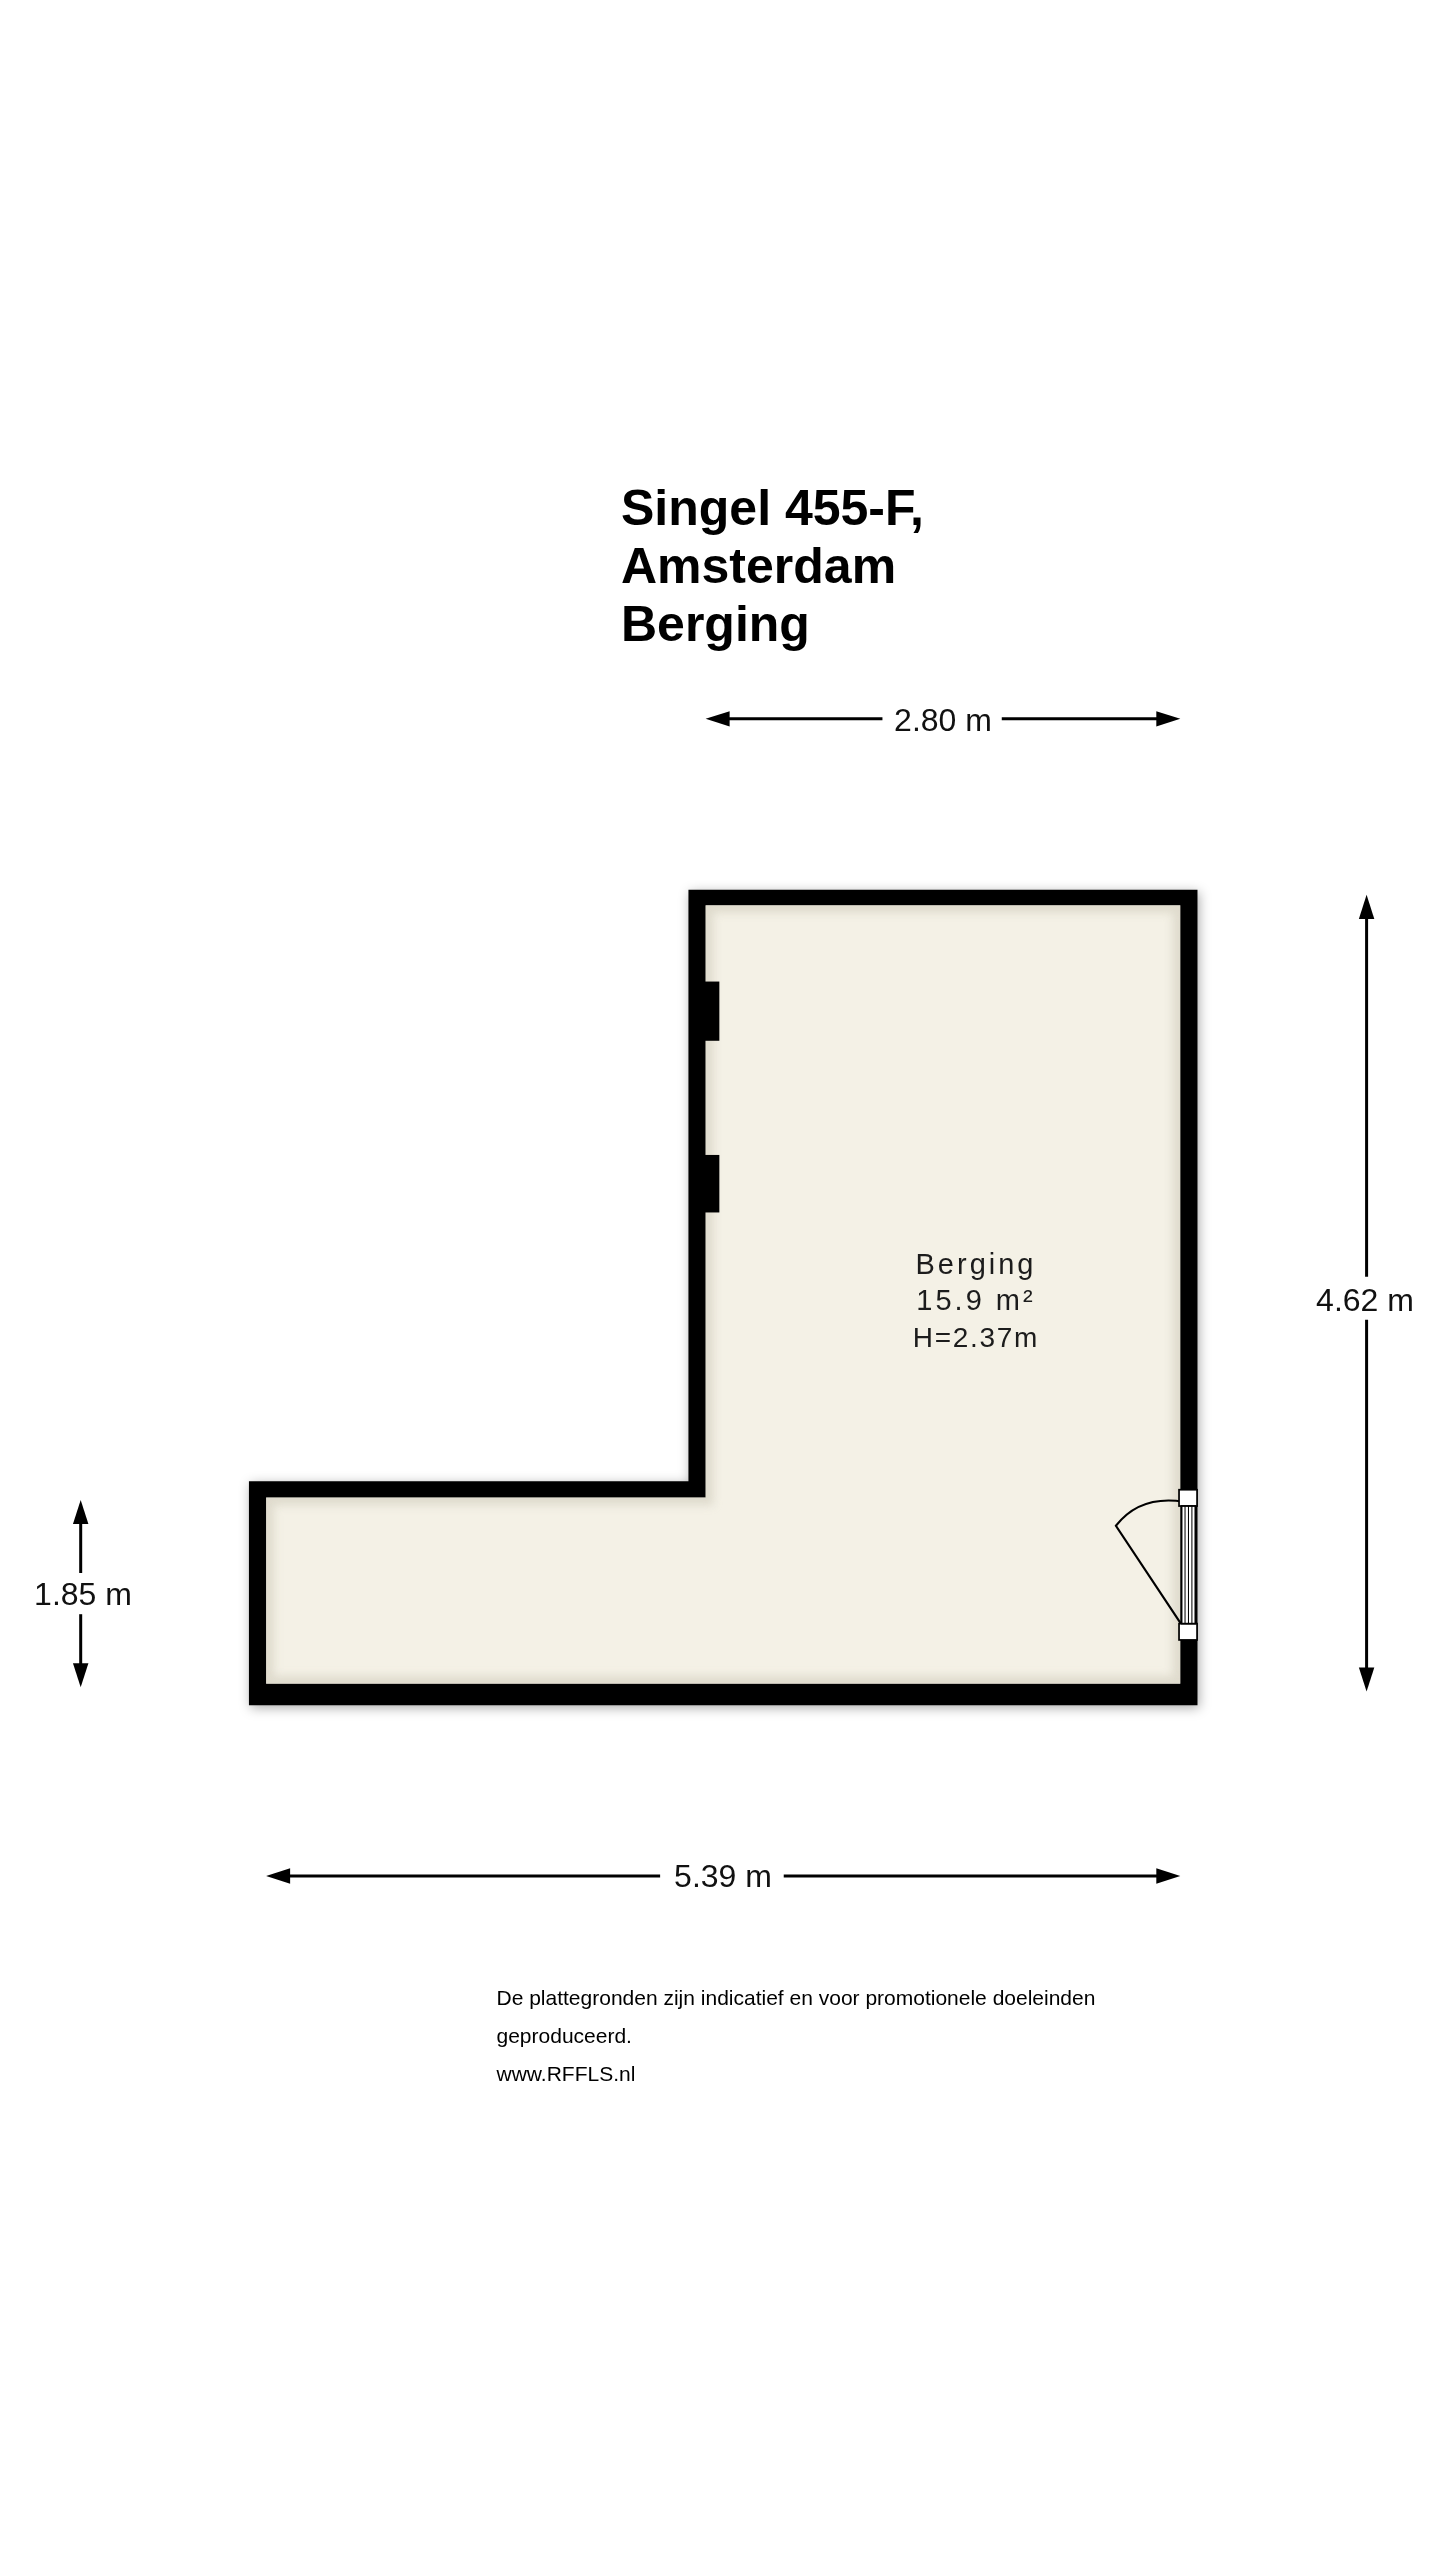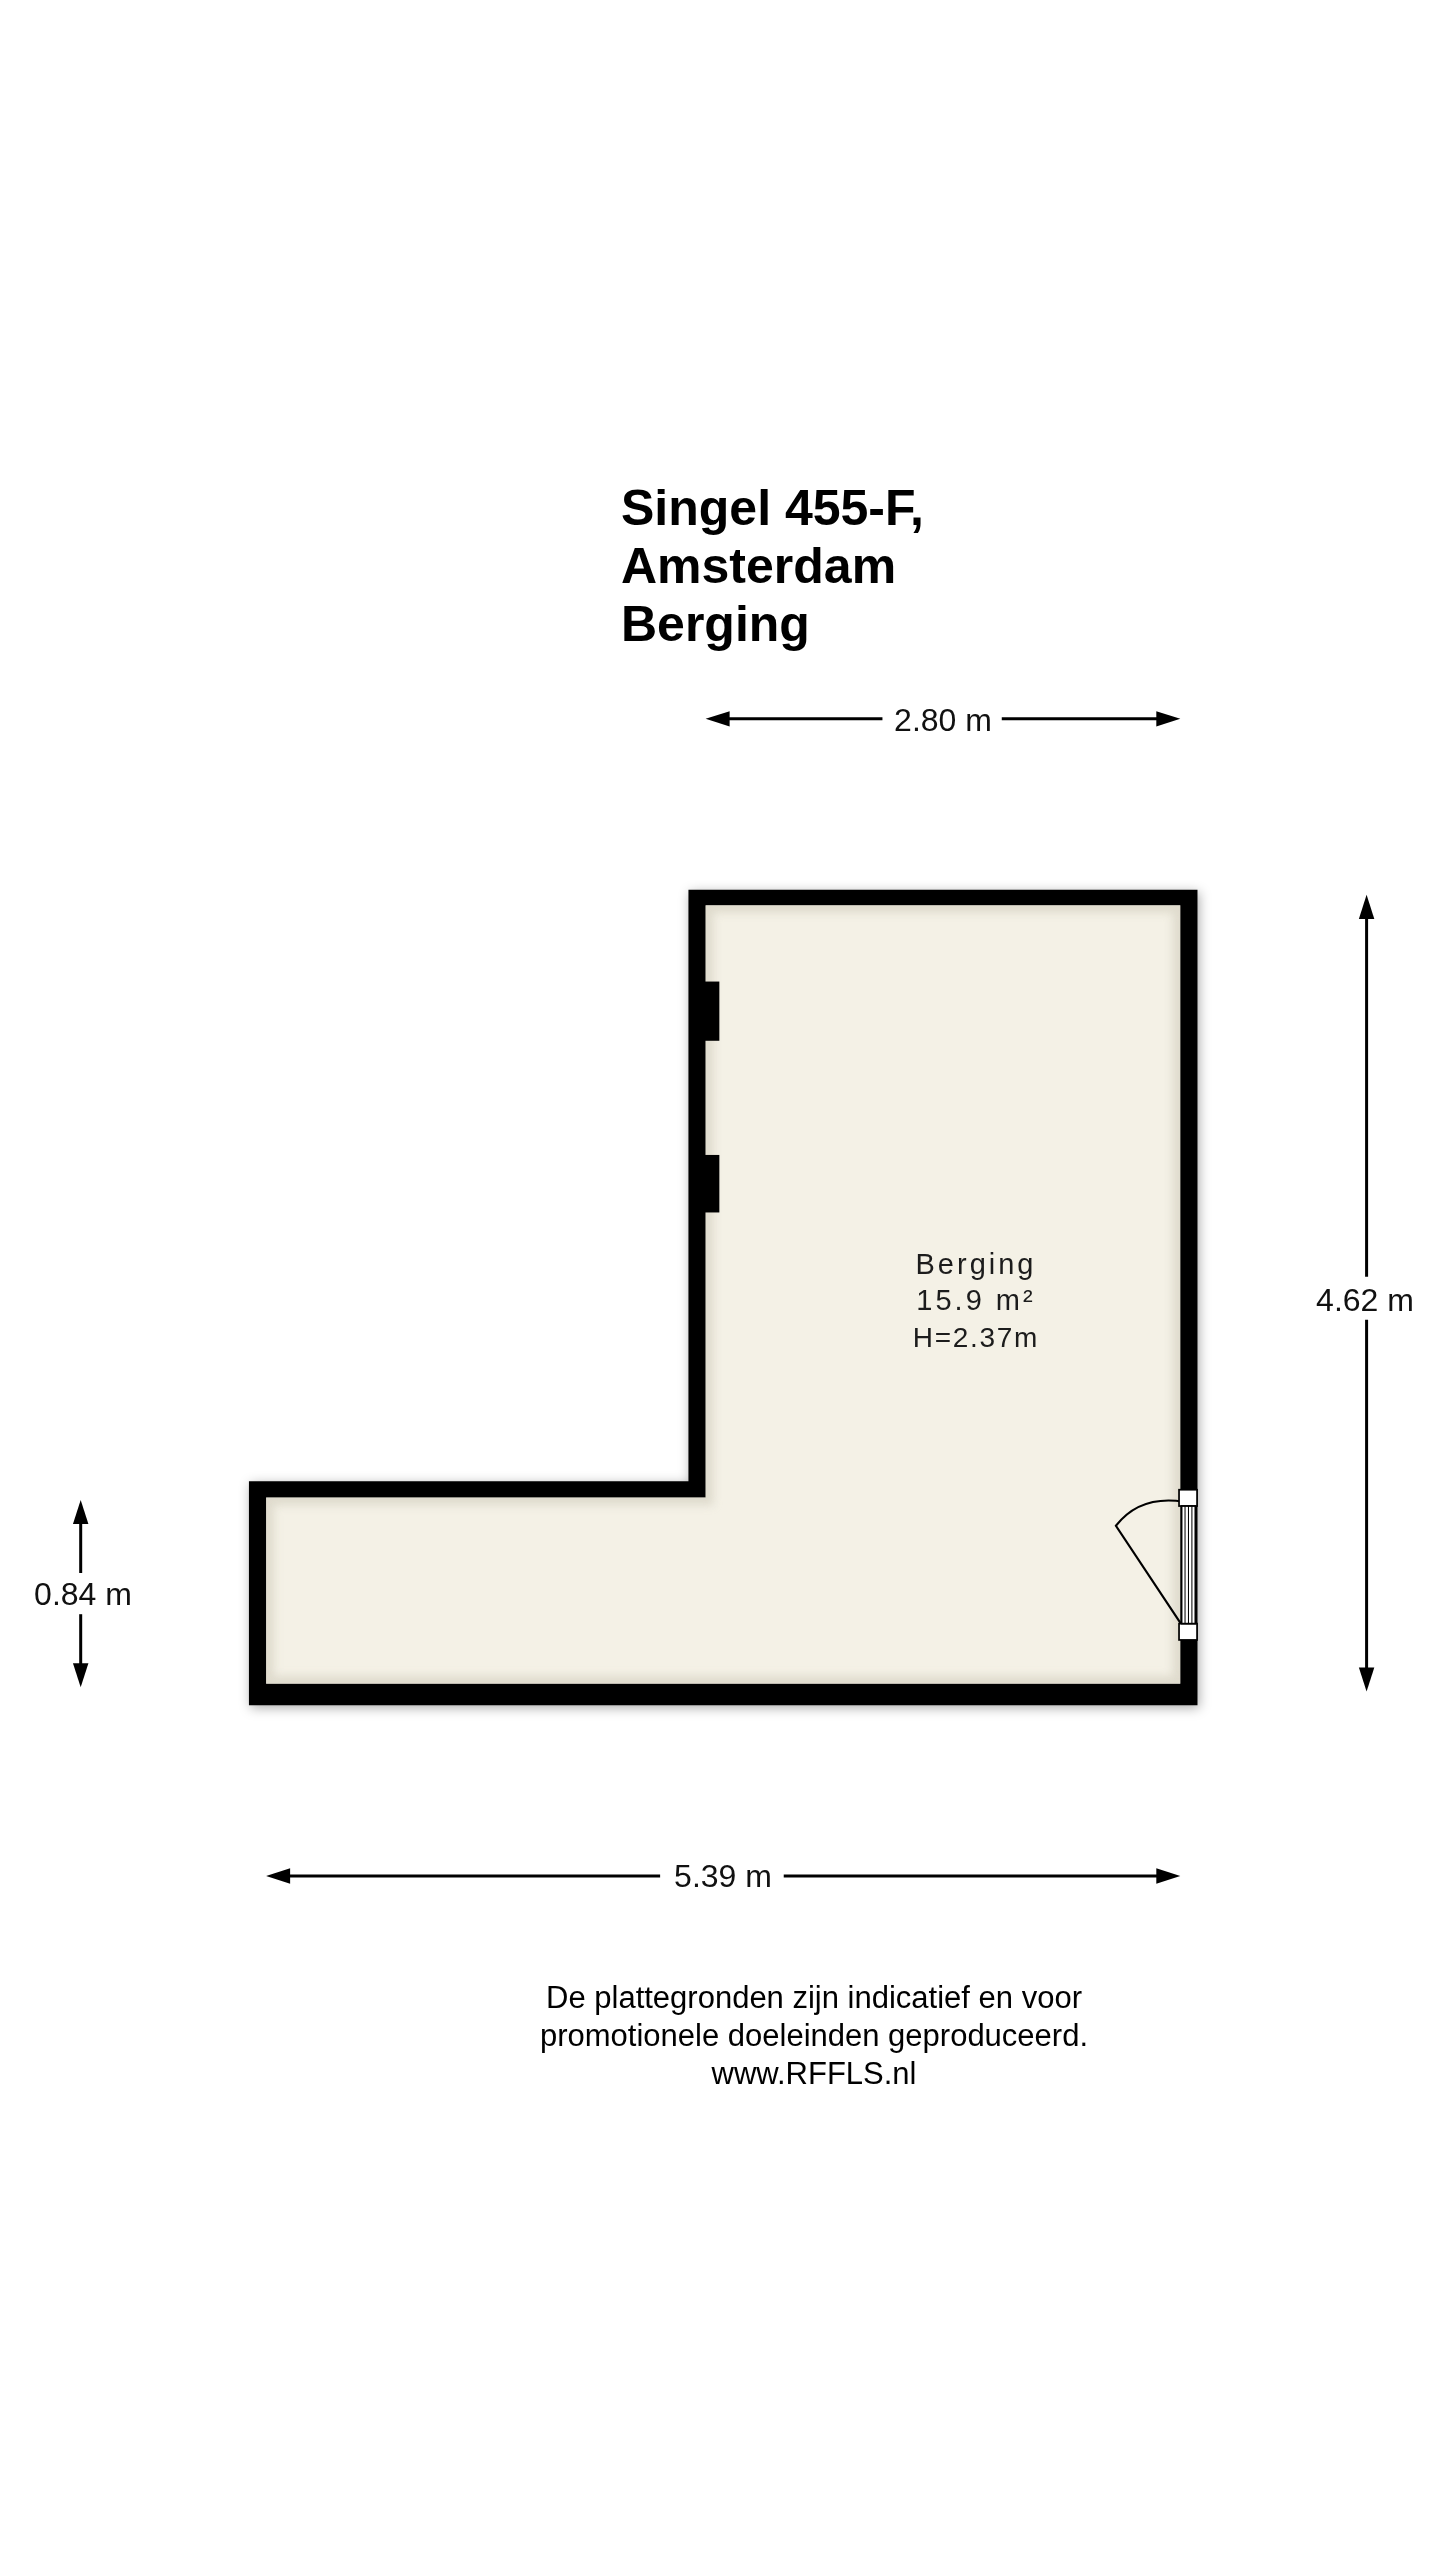--- a/index.html
+++ b/index.html
@@ -17,22 +17,22 @@
   .dim-label{
     font-size:32px;color:#111;background:#fff;padding:0 5.2px;
   }
   .room-name,.room-area{
     font-size:29px;letter-spacing:3px;color:#1c1c1c;
   }
   .room-h{
     font-size:28px;letter-spacing:1.7px;color:#1c1c1c;
   }
   .footer-block{
-    left:814px;top:1979px;text-align:center;
-    font-size:31px;line-height:38px;color:#000;
+    left:814px;top:1979px;text-align:left;
+    font-size:21px;line-height:38px;color:#000;
   }
   svg{position:absolute;left:0;top:0;}
 </style>
 </head>
 <body>
 
 <svg width="1449" height="2576" viewBox="0 0 1688 3000">
   <defs>
     <filter id="wallShadow" x="-5%" y="-5%" width="110%" height="110%">
       <feDropShadow dx="2" dy="3" stdDeviation="7" flood-color="#000000" flood-opacity="0.33"></feDropShadow>
@@ -95,21 +95,21 @@
   <polygon points="1375,2185 1347,2176 1347,2194" fill="#000"></polygon>
 </svg>
 
 <div class="abs centerX title-block">
   <div>Singel 455-F, Amsterdam</div>
   <div>Berging</div>
 </div>
 
 <div class="abs centerXY dim-label" style="left:943px;top:720px;">2.80 m</div>
 <div class="abs centerXY dim-label" style="left:1365px;top:1300px;">4.62 m</div>
-<div class="abs centerXY dim-label" style="left:83px;top:1594px;">0.84 m</div>
+<div class="abs centerXY dim-label" style="left:83px;top:1594px;">1.85 m</div>
 <div class="abs centerXY dim-label" style="left:723px;top:1876px;">5.39 m</div>
 
 <div class="abs centerXY room-name" style="left:976px;top:1264px;">Berging</div>
 <div class="abs centerXY room-area" style="left:976px;top:1300px;">15.9 m²</div>
 <div class="abs centerXY room-h" style="left:976px;top:1338px;">H=2.37m</div>
 
 <div class="abs centerX footer-block">
   <div>De plattegronden zijn indicatief en voor promotionele doeleinden geproduceerd.</div>
   <div>www.RFFLS.nl</div>
 </div>

